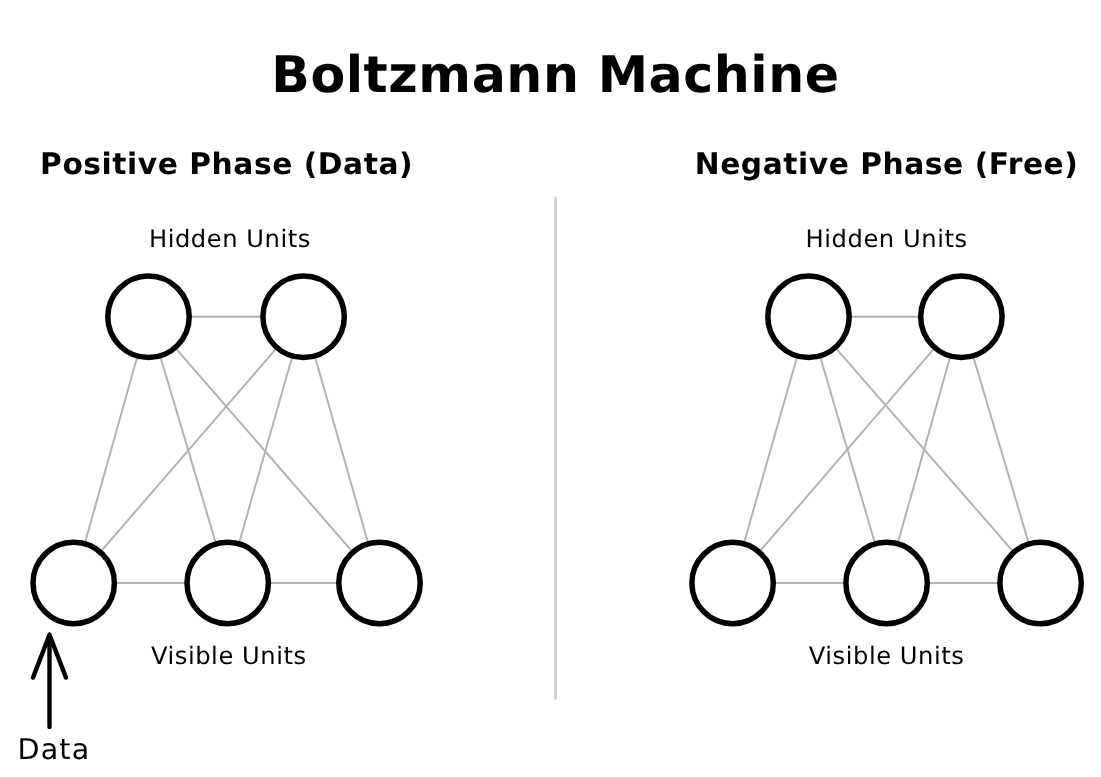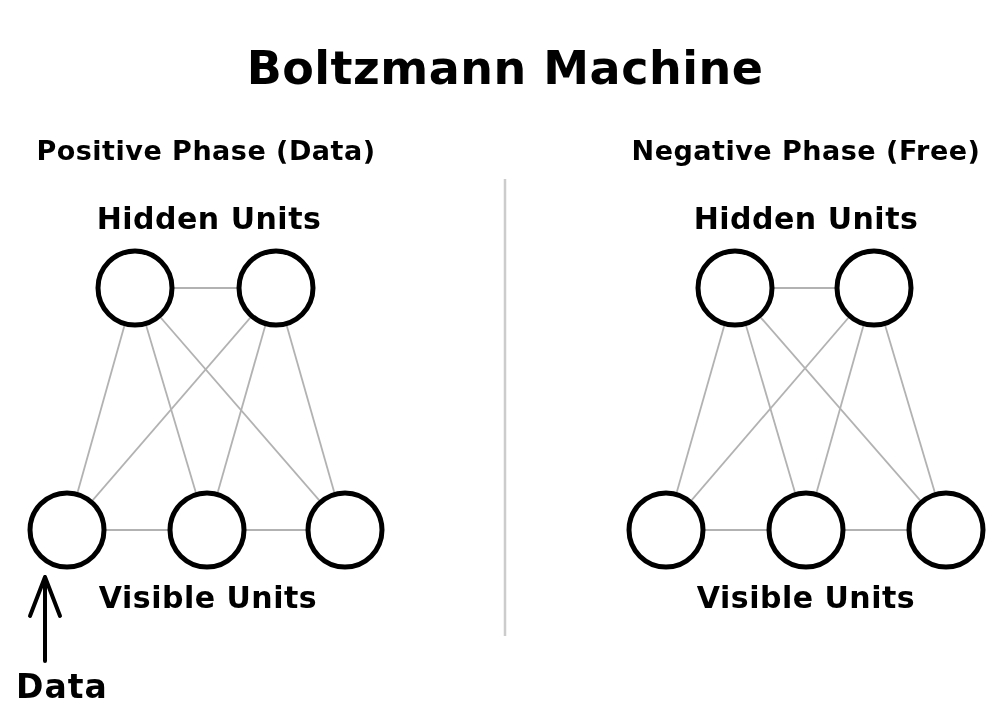--- a/index.html
+++ b/index.html
@@ -29,33 +29,33 @@
   }
   .phase-heading {
     top: 136px;
     font-size: 27px;
     font-weight: 600;
   }
   #heading-positive { left: 206px; }
   #heading-negative { left: 806px; }
 
   .unit-label {
-    font-size: 30px;
-    font-weight: 700;
+    font-size: 22px;
+    font-weight: 400;
   }
   #hidden-label-left  { left: 209px; top: 204px; }
   #hidden-label-right { left: 806px; top: 204px; }
   #visible-label-left  { left: 208px; top: 583px; }
   #visible-label-right { left: 806px; top: 583px; }
 
   .data-label {
     position: absolute;
     left: 16px; top: 653px;
-    font-size: 33px;
-    font-weight: 700;
+    font-size: 26px;
+    font-weight: 400;
     white-space: nowrap;
     letter-spacing: 1px;
   }
 </style>
 </head>
 <body>
 
 <div id="stage">
 
   <svg id="net" width="1001" height="706" viewBox="0 0 1001 706">

